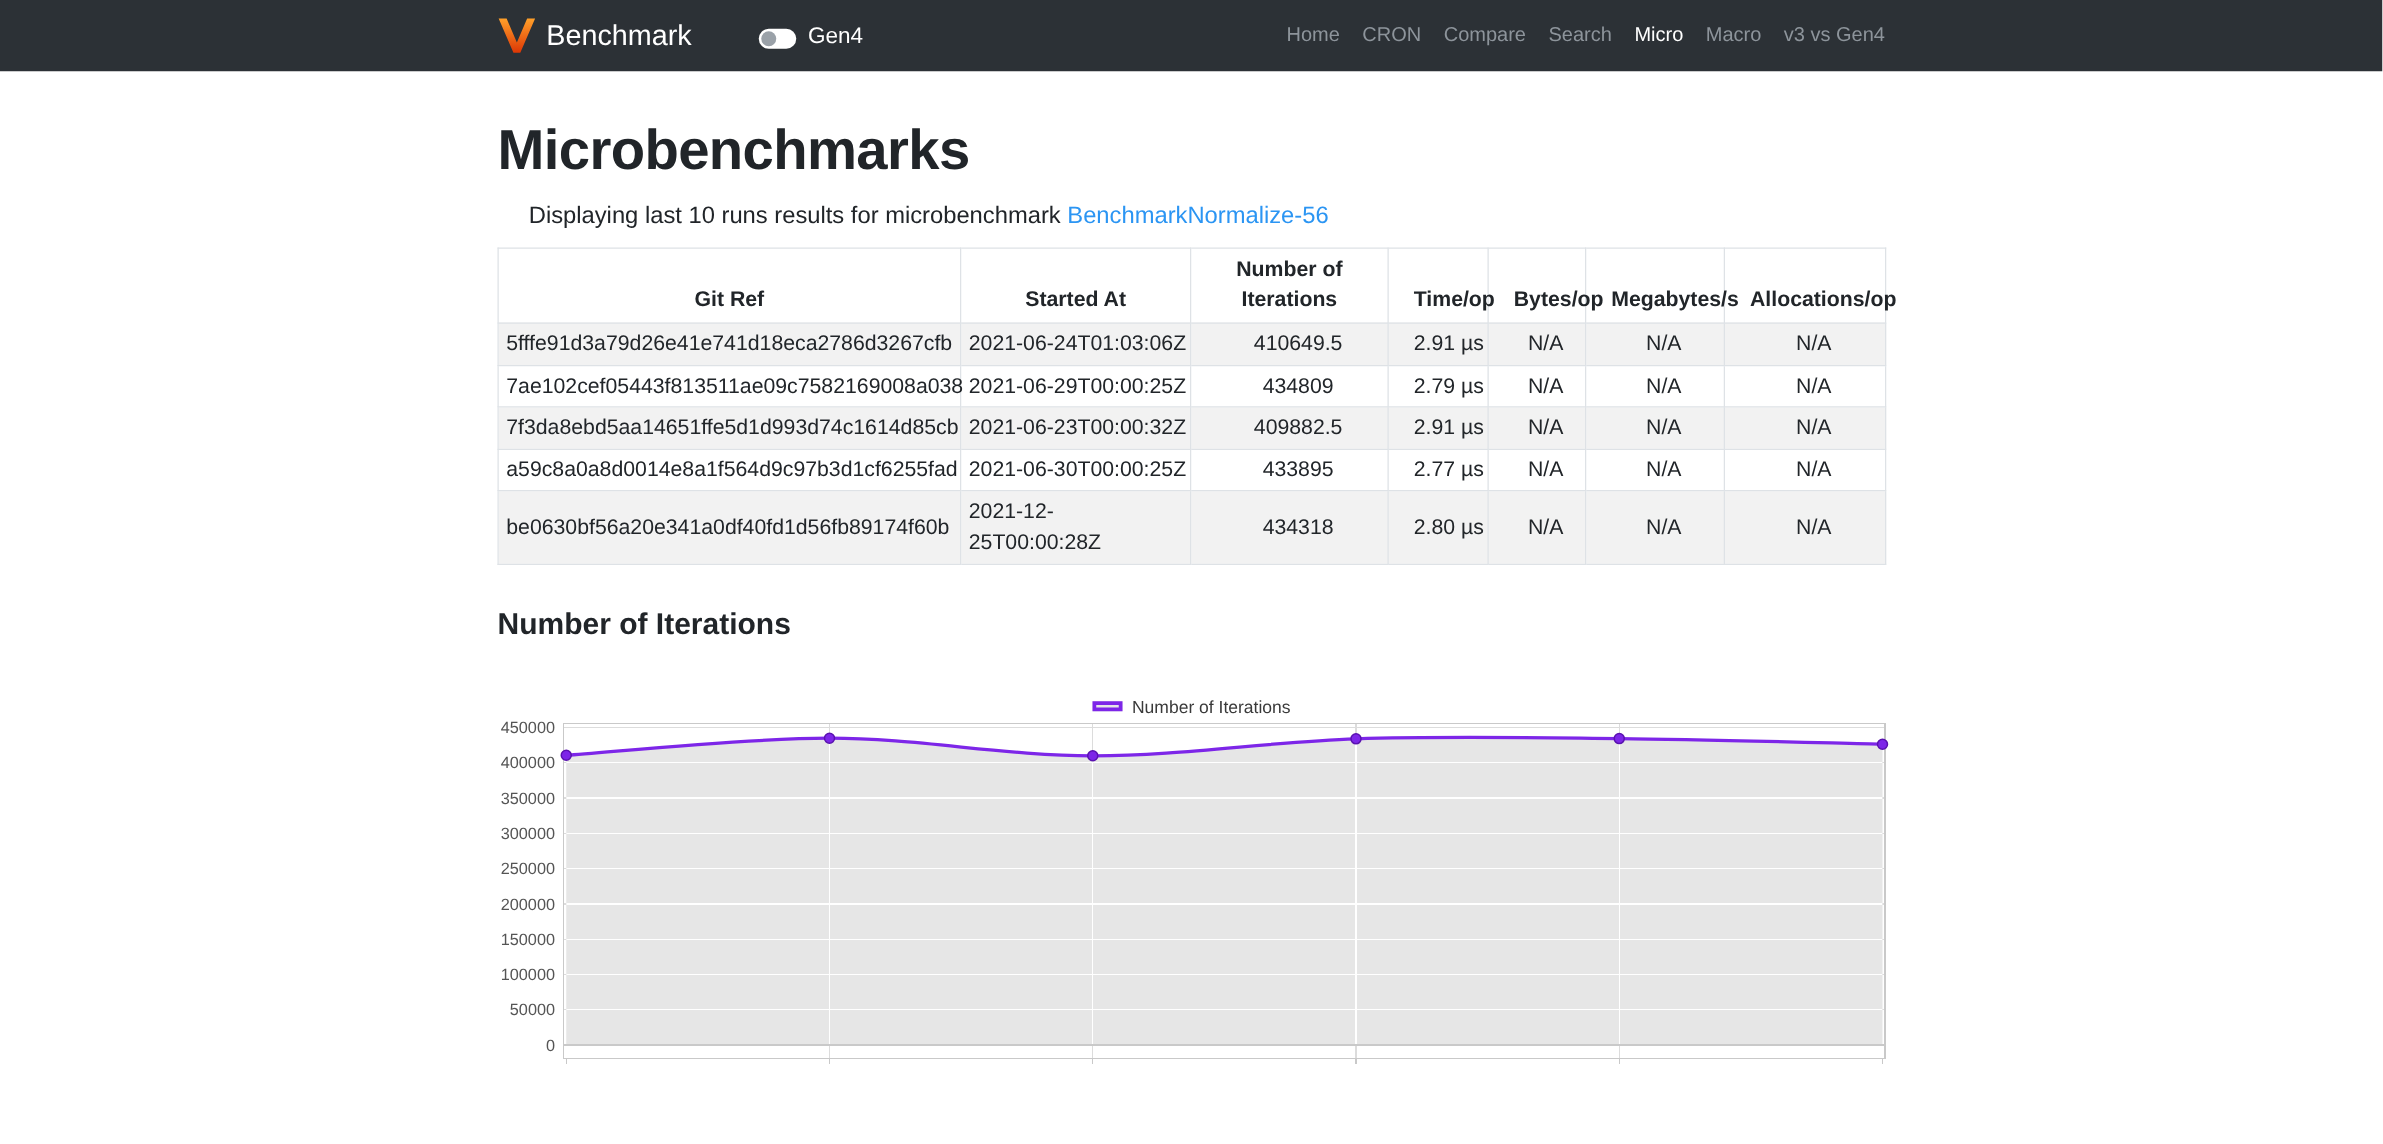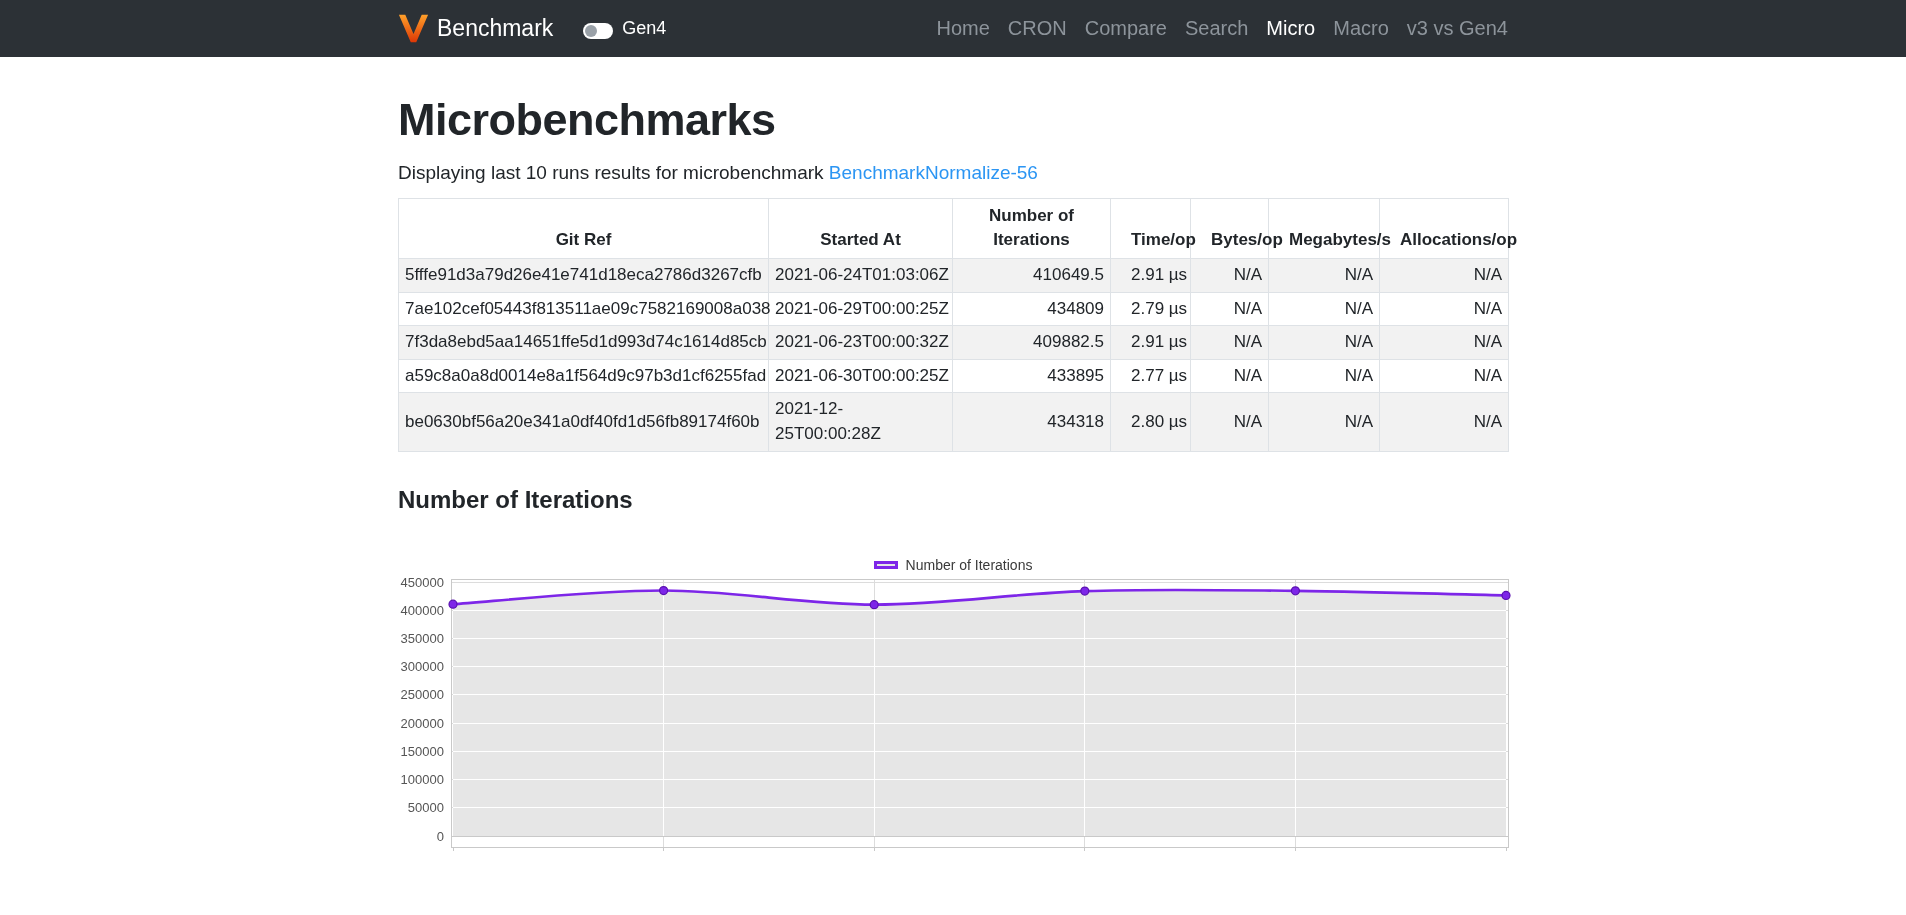--- a/index.html
+++ b/index.html
@@ -7,47 +7,47 @@
     --link-blue:#2b95f3; --stripe:#f2f2f2; --table-border:#dee2e6;
     --grid-gray:#dcdcdc; --plot-border:#c9c9c9; --axis-label:#555555;
   }
   *{box-sizing:border-box;margin:0;padding:0;}
   html,body{width:1906px;height:915px;overflow:hidden;background:#fff;
     font-family:"Liberation Sans",sans-serif;color:#212529;}
   .container{width:1110px;margin:0 auto;}
 
   
   .navbar{height:57px;background:var(--navbar-bg);display:flex;align-items:center;}
-  .navbar .container{display:flex;align-items:center;}
+  .navbar .container{display:flex;align-items:center;gap:24px;}
   .brand{display:flex;align-items:center;text-decoration:none;color:#fff;
     font-size:23px;cursor:pointer;}
   .brand svg{margin-right:8px;display:block;}
   .switch-wrap{display:flex;align-items:flex-end;margin-left:30px;}
   .switch{width:30px;height:16px;border-radius:8px;background:#fff;position:relative;
     cursor:pointer;border:0;display:inline-block;}
   .switch .knob{position:absolute;left:2px;top:2px;width:12px;height:12px;border-radius:50%;
     background:#9aa1a8;}
   .switch-label{color:#fff;font-size:18px;margin-left:9px;}
   .nav-links{margin-left:auto;display:flex;align-items:center;}
-  .nav-links a{color:#8d949b;text-decoration:none;font-size:20px;padding:0 9px;cursor:pointer;}
+  .nav-links a{color:#8d949b;text-decoration:none;font-size:16px;padding:0 9px;cursor:pointer;}
   .nav-links a.active{color:#fff;}
   .nav-links a:last-child{padding-right:0;}
 
   
   main.container{padding-top:36px;}
   h1{font-size:45px;line-height:1.18;font-weight:600;margin-bottom:13px;letter-spacing:-.5px;}
-  .subtitle{font-size:19px;line-height:1.45;margin-bottom:11px;}
+  .subtitle{font-size:19px;line-height:1.45;margin-bottom:11px;margin-left:25px;}
   .subtitle a{color:var(--link-blue);text-decoration:none;cursor:pointer;}
 
   
   table{border-collapse:collapse;width:1110px;table-layout:fixed;font-size:17px;}
   th,td{border:1px solid var(--table-border);padding:4px 6px;line-height:1.45;}
   thead th{font-weight:700;vertical-align:bottom;background:#fff;padding:5px 5px;}
   th.c-num{text-align:center;}
-  th.r,td.r{text-align:right;padding-left:20px;}
+  th.r,td.r{text-align:center;padding-left:20px;}
   tbody tr:nth-child(odd) td{background:var(--stripe);}
   td.nowrap,th.nowrap{white-space:nowrap;}
   td .wrap-date{display:inline-block;width:90px;vertical-align:top;}
 
   
   .section-title{font-size:24px;line-height:1.2;font-weight:700;margin-top:34px;}
   .legend{margin-top:43px;display:flex;justify-content:center;align-items:center;height:15px;}
   .legend .swatch{width:24px;height:8px;background:var(--chart-fill);
     border:3px solid var(--accent-purple);display:inline-block;}
   .legend .legend-label{font-size:14px;color:#3a3a3a;margin-left:8px;line-height:1;}

